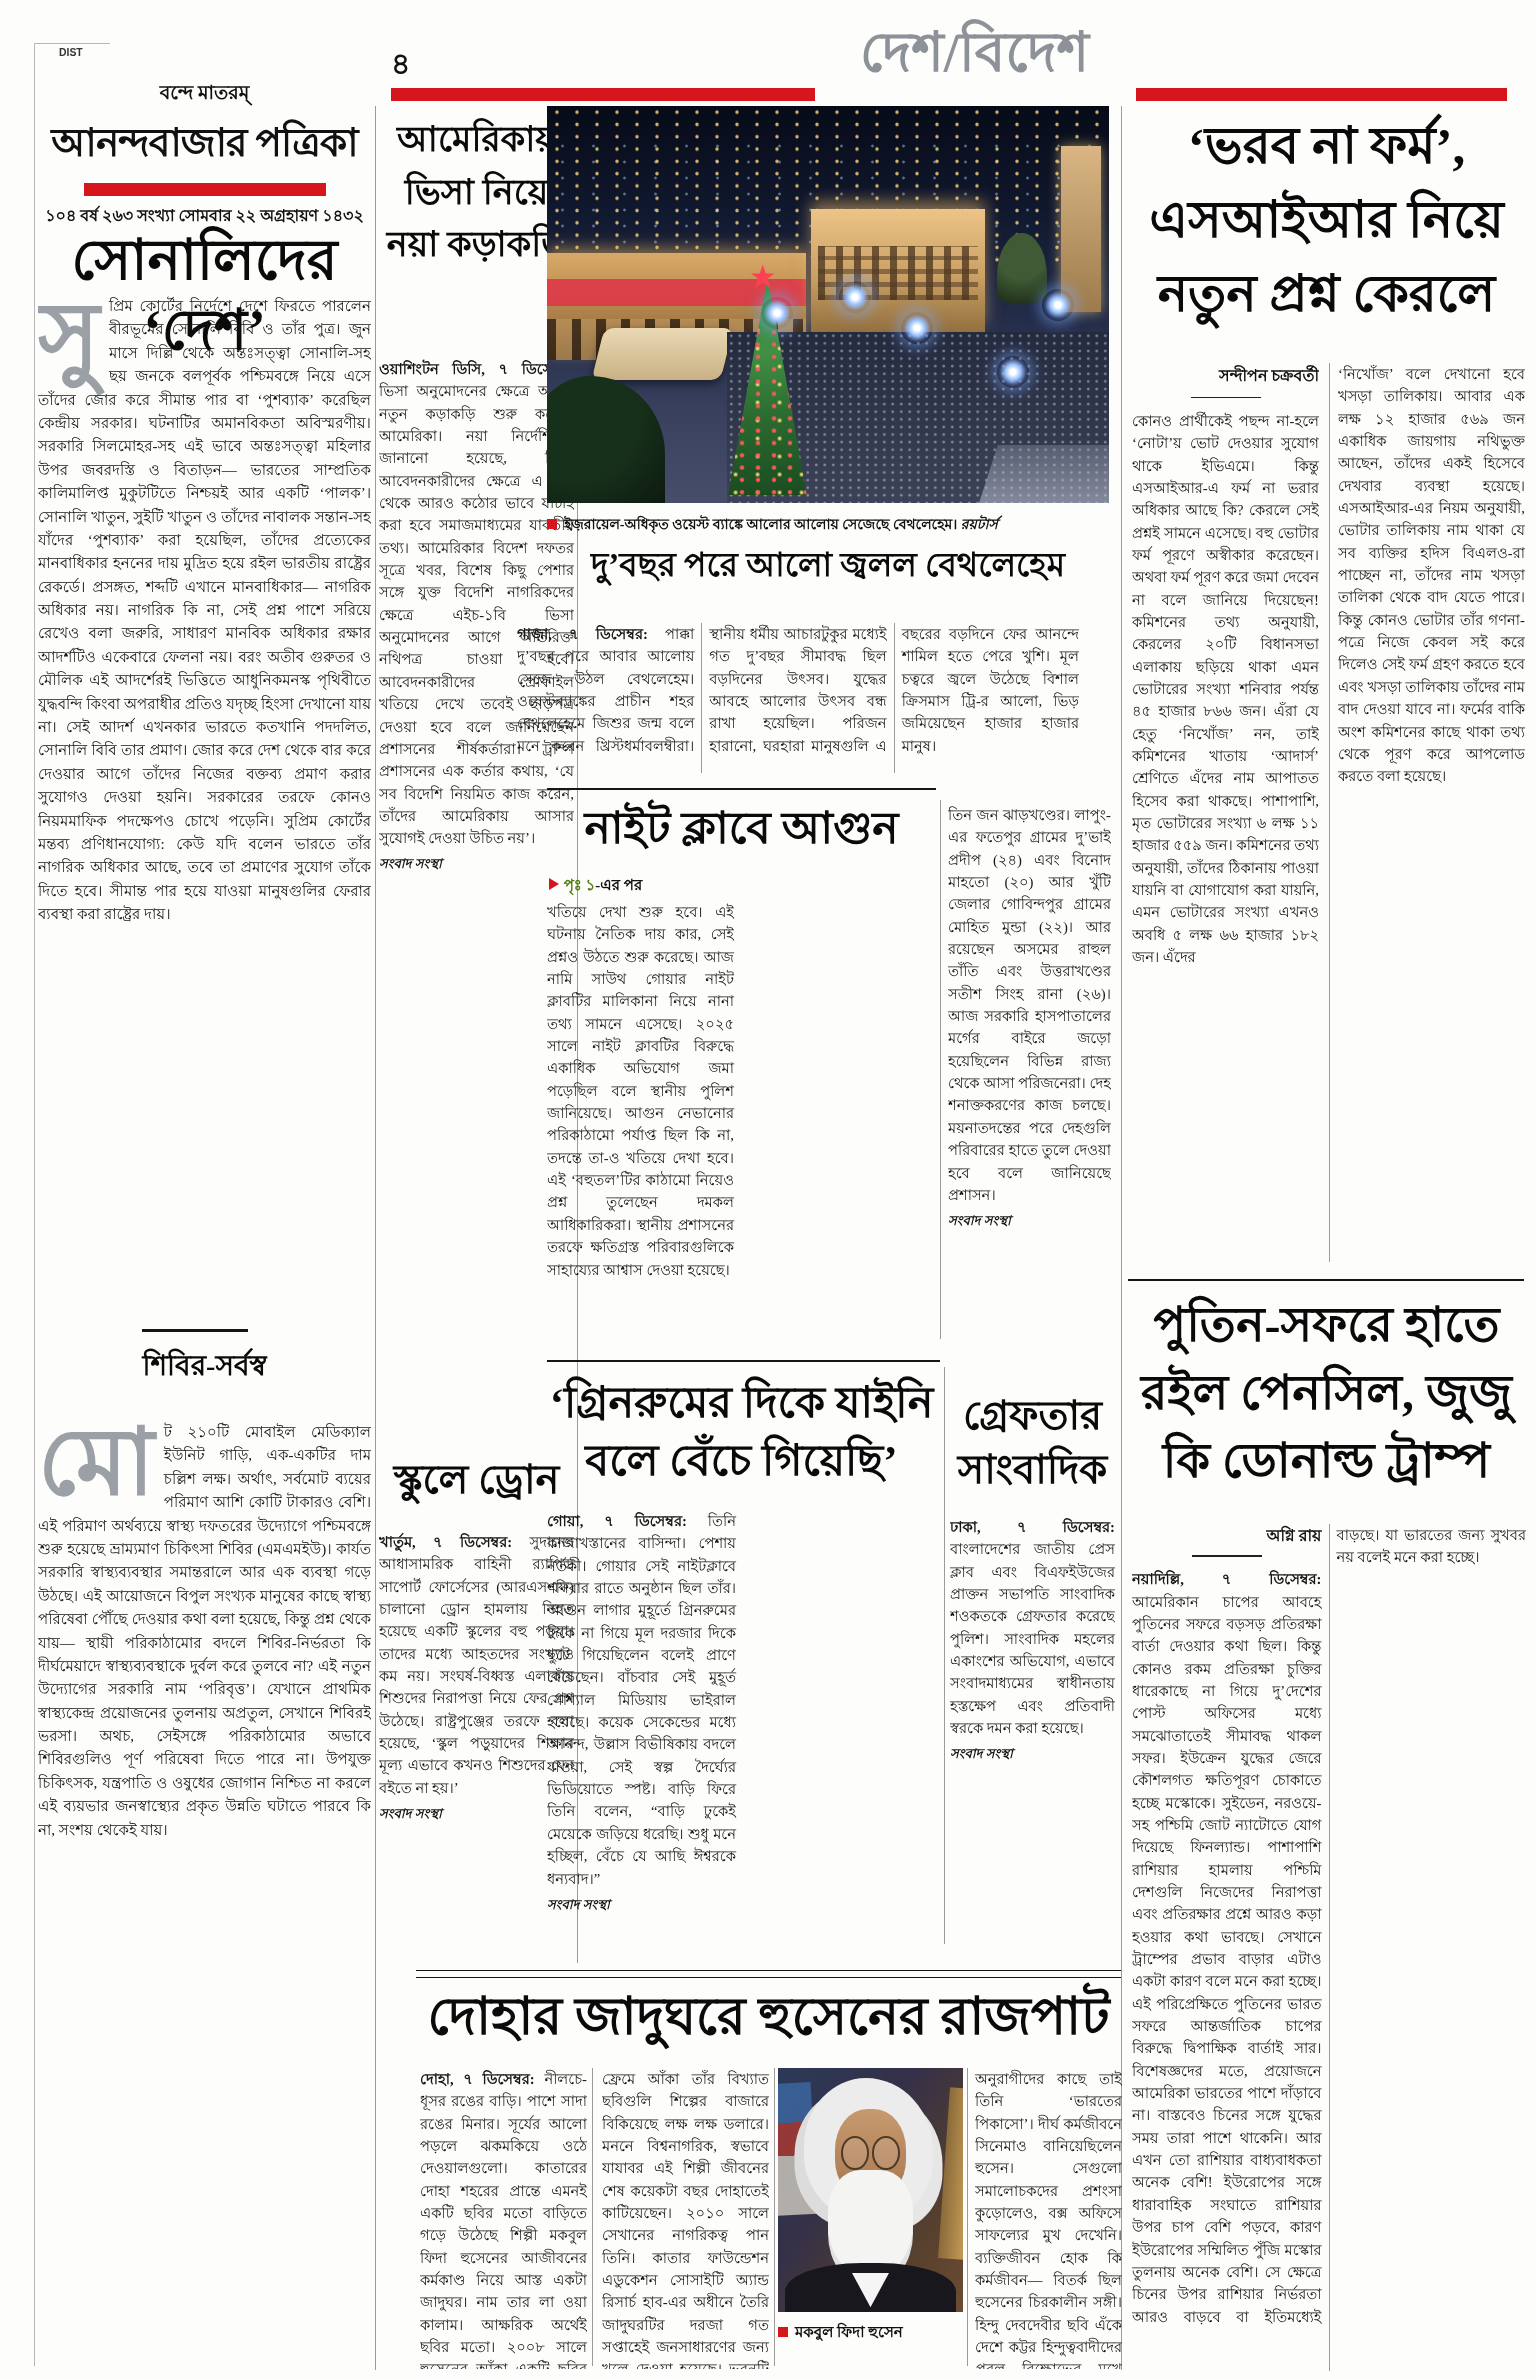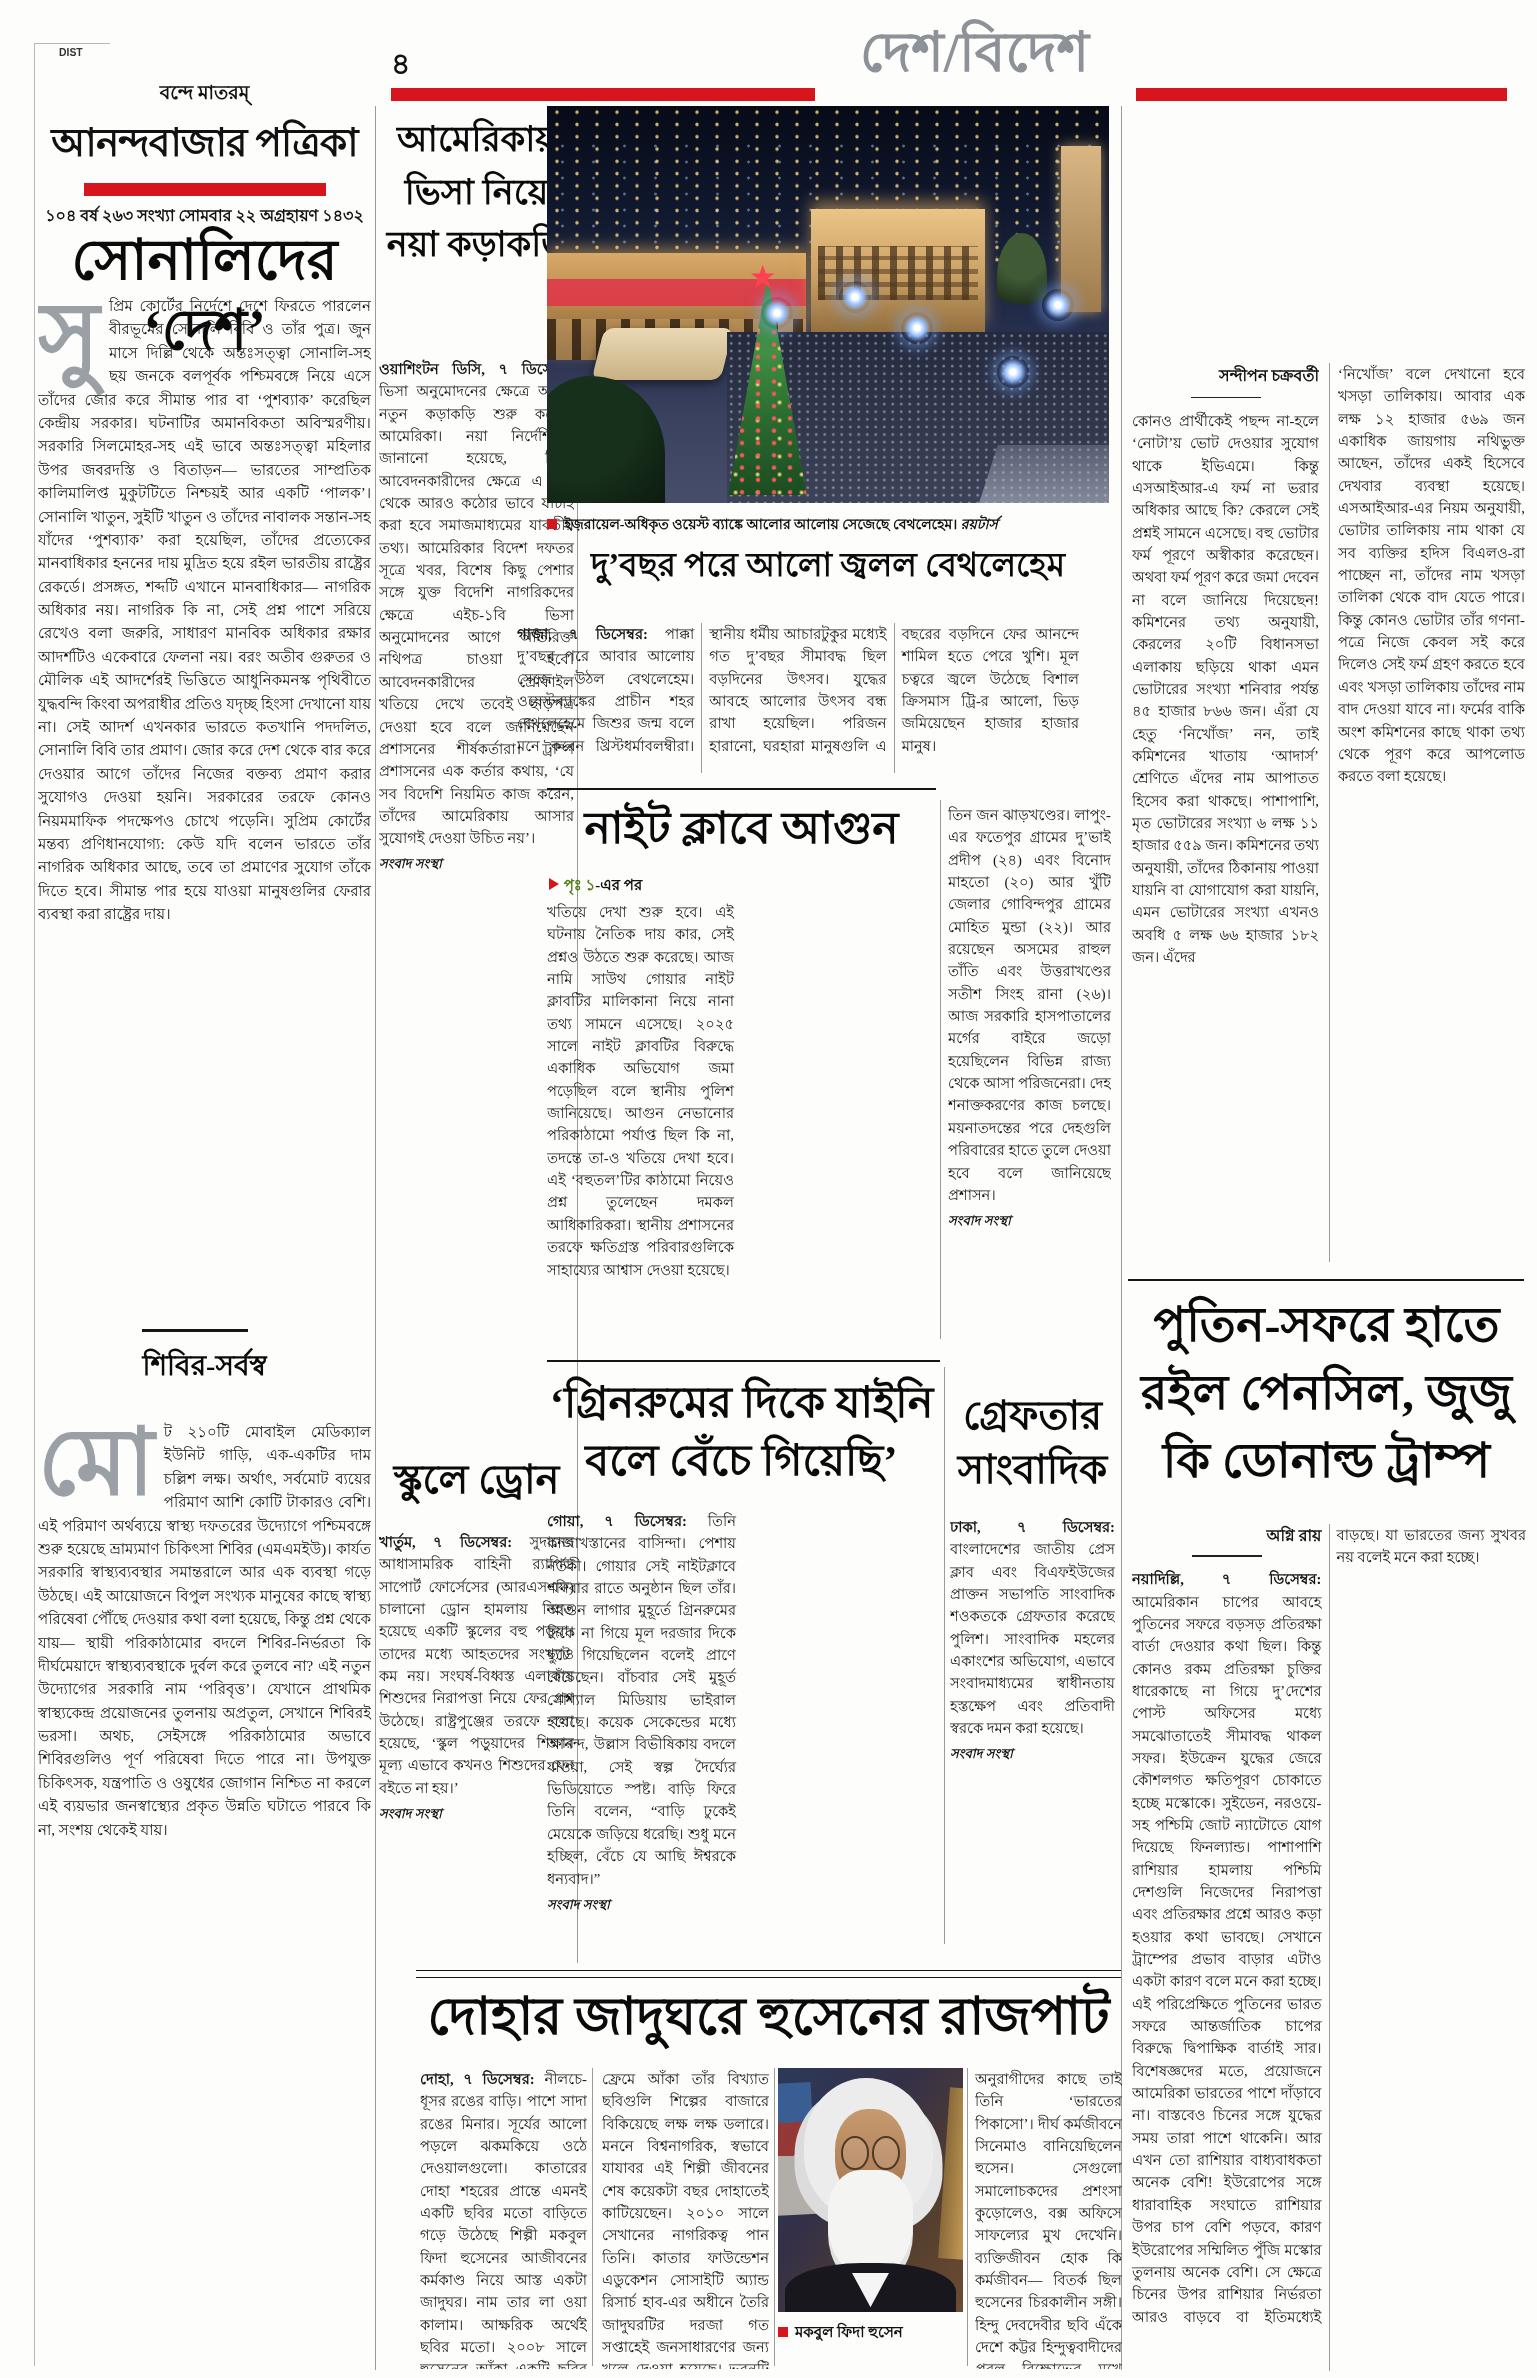--- a/index.html
+++ b/index.html
@@ -197,20 +197,21 @@
     <span class="sign">সংবাদ সংস্থা</span>
   </div>
 
   <div class="vr" style="left:944px;top:1367px;height:577px"></div>
   <div class="abs hl" style="left:950px;top:1389px;width:165px;font-size:40px;line-height:1.35">গ্রেফতার সাংবাদিক</div>
   <div class="abs bt clip" style="left:950px;top:1516px;width:165px;height:421px">
     <span class="dl">ঢাকা, ৭ ডিসেম্বর:</span> <span>বাংলাদেশের জাতীয় প্রেস ক্লাব এবং বিএফইউজের প্রাক্তন সভাপতি সাংবাদিক শওকতকে গ্রেফতার করেছে পুলিশ। সাংবাদিক মহলের একাংশের অভিযোগ, এভাবে সংবাদমাধ্যমের স্বাধীনতায় হস্তক্ষেপ এবং প্রতিবাদী স্বরকে দমন করা হয়েছে।</span>
     <span class="sign">সংবাদ সংস্থা</span>
   </div>
 
+  <div class="abs hl" style="left:1128px;top:110px;width:397px;font-size:51px;line-height:1.45">‘ভরব না ফর্ম’, এসআইআর নিয়ে নতুন প্রশ্ন কেরলে</div>
   <div class="abs clip" style="left:1132px;top:363px;width:187px;height:904px">
     <div class="byline">সন্দীপন চক্রবর্তী</div>
     <div class="byrule"></div>
     <div class="bt">কোনও প্রার্থীকেই পছন্দ না-হলে ‘নোটা’য় ভোট দেওয়ার সুযোগ থাকে ইভিএমে। কিন্তু এসআইআর-এ ফর্ম না ভরার অধিকার আছে কি? কেরলে সেই প্রশ্নই সামনে এসেছে। বহু ভোটার ফর্ম পূরণে অস্বীকার করেছেন। অথবা ফর্ম পূরণ করে জমা দেবেন না বলে জানিয়ে দিয়েছেন! কমিশনের তথ্য অনুযায়ী, কেরলের ২০টি বিধানসভা এলাকায় ছড়িয়ে থাকা এমন ভোটারের সংখ্যা শনিবার পর্যন্ত ৪৫ হাজার ৮৬৬ জন। এঁরা যে হেতু ‘নিখোঁজ’ নন, তাই কমিশনের খাতায় ‘আদার্স’ শ্রেণিতে এঁদের নাম আপাতত হিসেব করা থাকছে। পাশাপাশি, মৃত ভোটারের সংখ্যা ৬ লক্ষ ১১ হাজার ৫৫৯ জন। কমিশনের তথ্য অনুযায়ী, তাঁদের ঠিকানায় পাওয়া যায়নি বা যোগাযোগ করা যায়নি, এমন ভোটারের সংখ্যা এখনও অবধি ৫ লক্ষ ৬৬ হাজার ১৮২ জন। এঁদের</div>
   </div>
   <div class="vr" style="left:1329px;top:363px;height:899px"></div>
   <div class="abs bt clip" style="left:1338px;top:363px;width:187px;height:904px">‘নিখোঁজ’ বলে দেখানো হবে খসড়া তালিকায়। আবার এক লক্ষ ১২ হাজার ৫৬৯ জন একাধিক জায়গায় নথিভুক্ত আছেন, তাঁদের একই হিসেবে দেখবার ব্যবস্থা হয়েছে। এসআইআর-এর নিয়ম অনুযায়ী, ভোটার তালিকায় নাম থাকা যে সব ব্যক্তির হদিস বিএলও-রা পাচ্ছেন না, তাঁদের নাম খসড়া তালিকা থেকে বাদ যেতে পারে। কিন্তু কোনও ভোটার তাঁর গণনা-পত্রে নিজে কেবল সই করে দিলেও সেই ফর্ম গ্রহণ করতে হবে এবং খসড়া তালিকায় তাঁদের নাম বাদ দেওয়া যাবে না। ফর্মের বাকি অংশ কমিশনের কাছে থাকা তথ্য থেকে পূরণ করে আপলোড করতে বলা হয়েছে।</div>
 
   <div class="hr2" style="left:1128px;top:1279px;width:396px"></div>
   <div class="abs hl" style="left:1128px;top:1291px;width:397px;font-size:48px;line-height:1.42">পুতিন-সফরে হাতে রইল পেনসিল, জুজু কি ডোনাল্ড ট্রাম্প</div>

